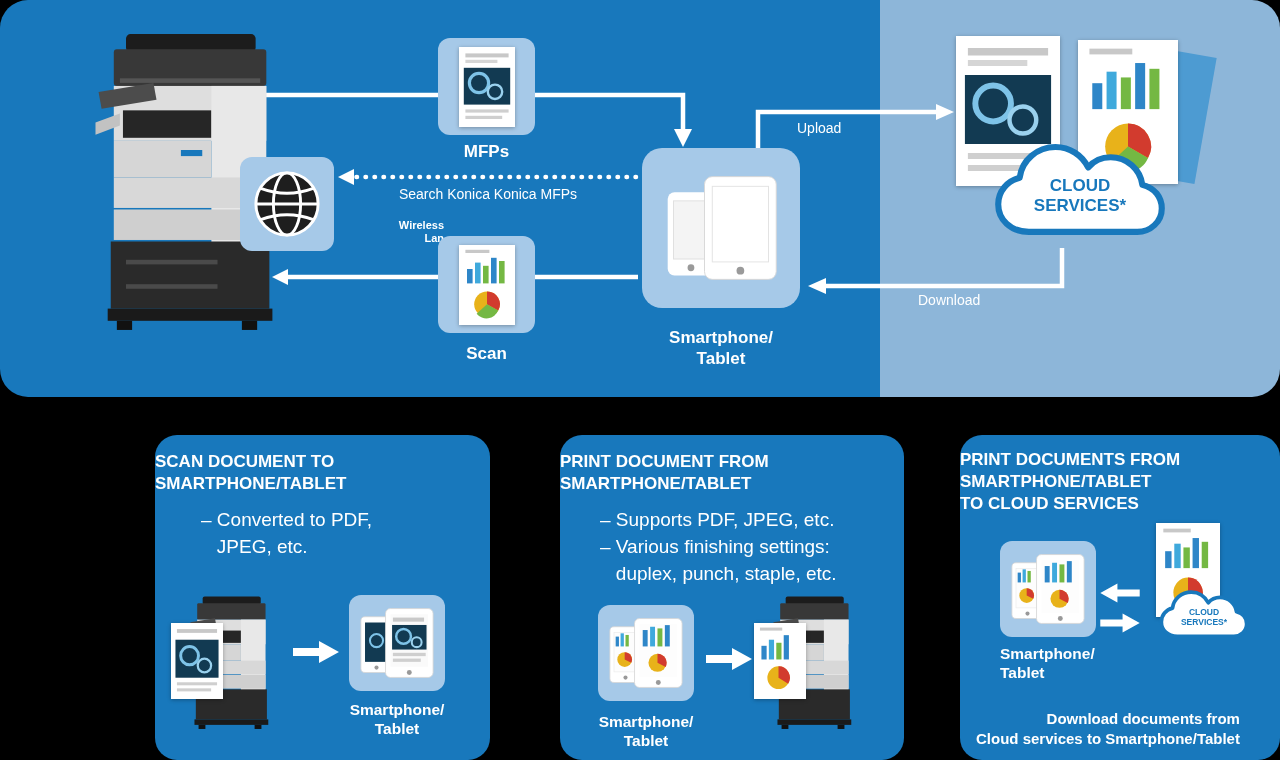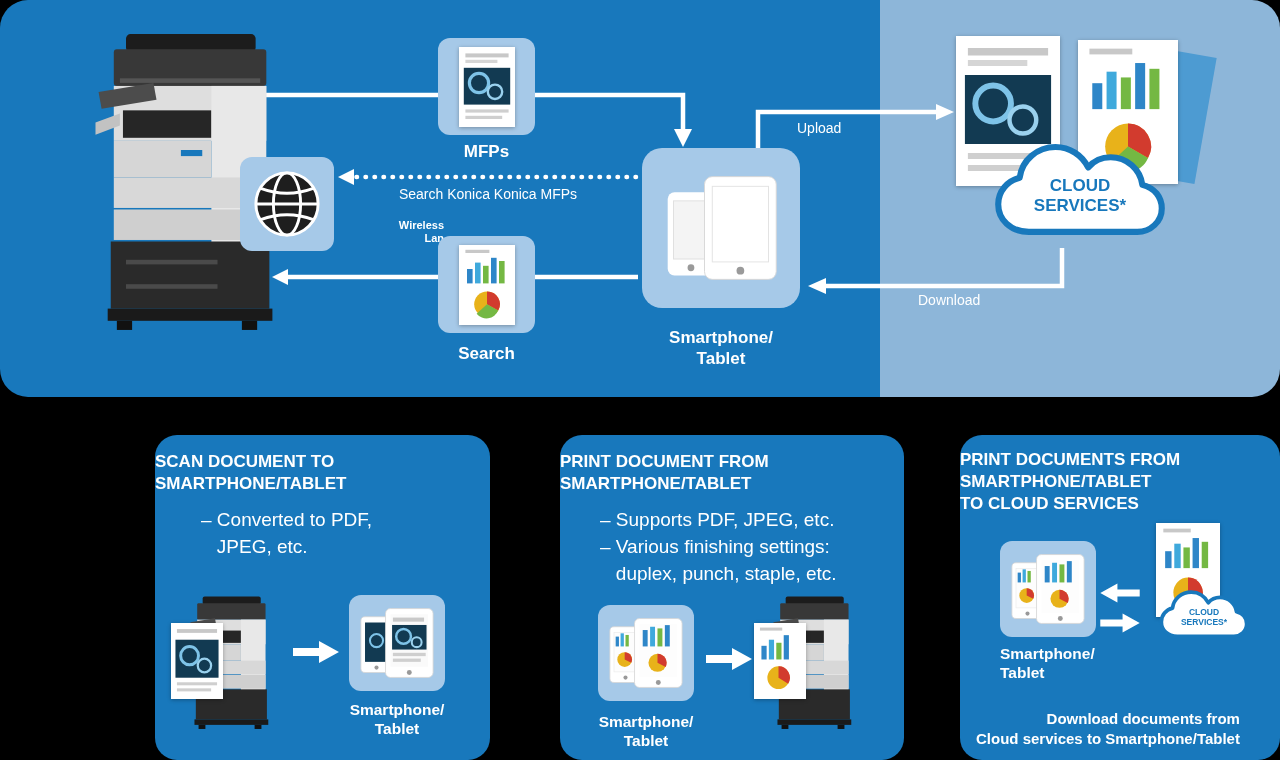--- a/index.html
+++ b/index.html
@@ -100,21 +100,21 @@
     <rect x="10" y="30" width="7" height="18" fill="#2e86c8"></rect>
     <rect x="20" y="22" width="7" height="26" fill="#3fa9dc"></rect>
     <rect x="30" y="26" width="7" height="22" fill="#74b843"></rect>
     <rect x="40" y="16" width="7" height="32" fill="#2e86c8"></rect>
     <rect x="50" y="20" width="7" height="28" fill="#74b843"></rect>
     <circle cx="35" cy="74" r="16" fill="#e8b21a"></circle>
     <path d="M35,74 L35,58 A16,16 0 0 1 49,82 Z" fill="#d23b2e"></path>
     <path d="M35,74 L49,82 A16,16 0 0 1 22,86 Z" fill="#74b843"></path>
   </svg>
 </div>
-<div class="abs lbl" style="left:438px;top:344px;width:97px;font-size:17px">Search</div>
+<div class="abs lbl" style="left:438px;top:344px;width:97px;font-size:17px">Scan</div>
 
 <div class="abs tile" style="left:642px;top:148px;width:158px;height:160px;border-radius:20px">
   <svg width="126" height="126" viewBox="0 0 130 130">
     <rect x="10" y="28" width="48" height="86" rx="7" fill="#fff"></rect>
     <rect x="16" y="37" width="36" height="60" fill="#f4f4f4" stroke="#e0e0e0"></rect>
     <circle cx="34" cy="106" r="3.5" fill="#9a9a9a"></circle>
     <rect x="48" y="12" width="74" height="106" rx="8" fill="#fff" stroke="#d8d8d8"></rect>
     <rect x="56" y="22" width="58" height="78" fill="#fff" stroke="#e3e3e3"></rect>
     <circle cx="85" cy="109" r="4" fill="#9a9a9a"></circle>
   </svg>

